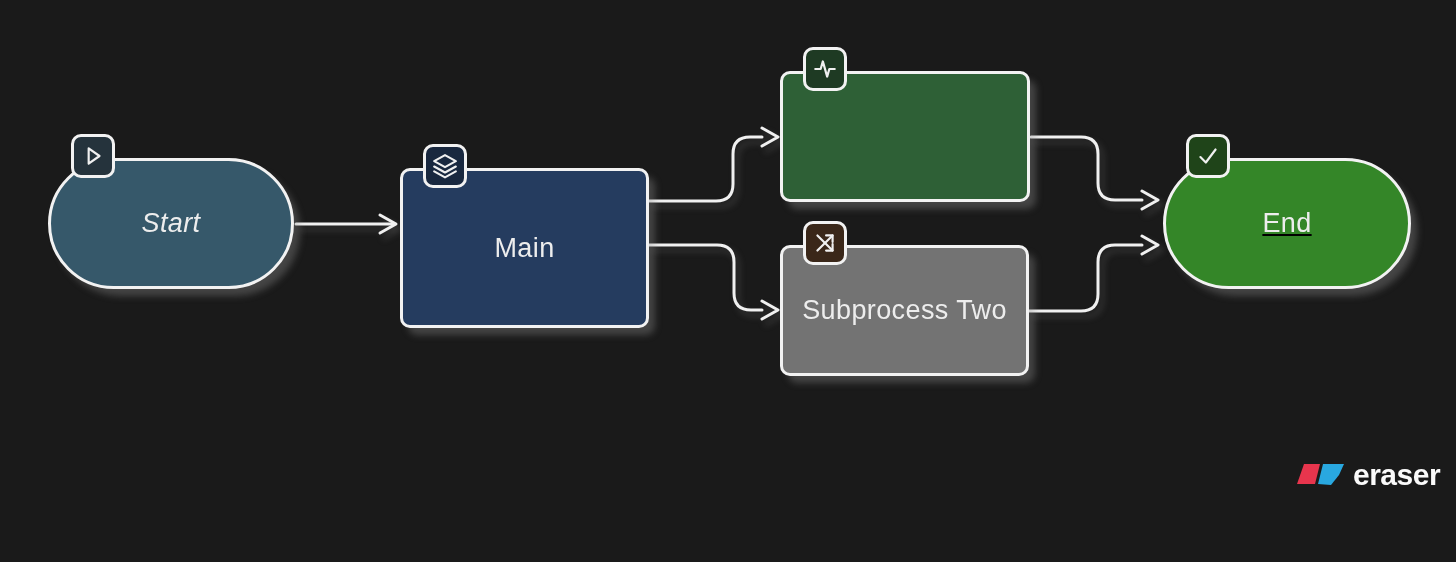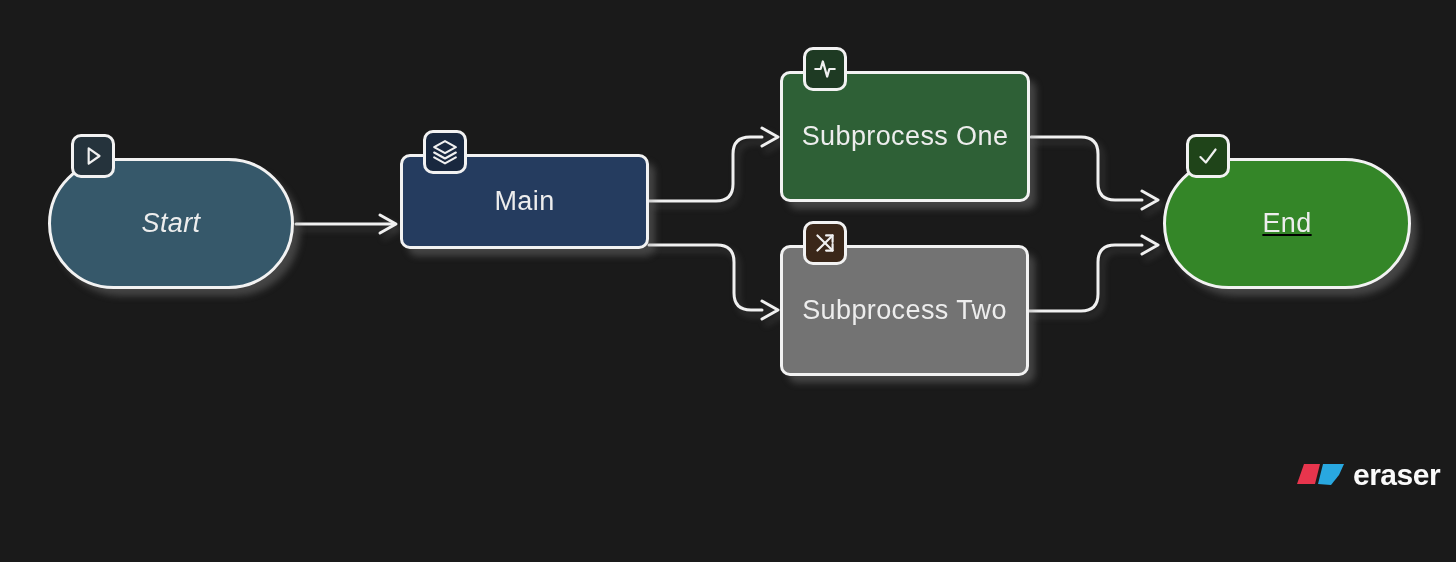--- a/index.html
+++ b/index.html
@@ -70,38 +70,37 @@
 
   <div class="node pill" style="left: 48px; top: 158px; width: 246px; height: 131px; background-color: rgb(54, 88, 106); font-style: italic;">
     <div class="badge" style="background-color: rgb(37, 51, 60);">
       <svg width="26" height="26" viewBox="0 0 24 24">
         <polygon points="8,5 18,12 8,19"></polygon>
       </svg>
     </div>
     <span class="label">Start</span>
   </div>
 
-  <div class="node rect" style="left: 400px; top: 154px; width: 249px; height: 95px; background-color: rgb(37, 60, 95);">
+  <div class="node rect" style="left: 400px; top: 168px; width: 249px; height: 160px; background-color: rgb(37, 60, 95);">
     <div class="badge" style="background-color: rgb(25, 40, 63);">
       <svg width="26" height="26" viewBox="0 0 24 24">
         <polygon points="12,2 22,7.5 12,13 2,7.5"></polygon>
         <polyline points="2,12.5 12,18 22,12.5"></polyline>
         <polyline points="2,17 12,22.5 22,17"></polyline>
       </svg>
     </div>
     <span class="label">Main</span>
   </div>
 
   <div class="node rect" style="left: 780px; top: 71px; width: 250px; height: 131px; background-color: rgb(46, 96, 54);">
     <div class="badge" style="background-color: rgb(30, 58, 35);">
       <svg width="26" height="26" viewBox="0 0 24 24">
         <polyline points="3,12 8,12 10,5 14,19 16,12 21,12"></polyline>
       </svg>
     </div>
-    <span class="label">Subprocess One</span>
   </div>
 
   <div class="node rect" style="left: 780px; top: 245px; width: 249px; height: 131px; background-color: #737373;">
     <div class="badge" style="background-color: rgb(58, 39, 25);">
       <svg width="26" height="26" viewBox="0 0 24 24">
         <line x1="5" y1="19" x2="19" y2="5"></line>
         <polyline points="13,5 19,5 19,11"></polyline>
         <line x1="5" y1="5" x2="19" y2="19"></line>
         <polyline points="19,13 19,19 13,19"></polyline>
       </svg>

